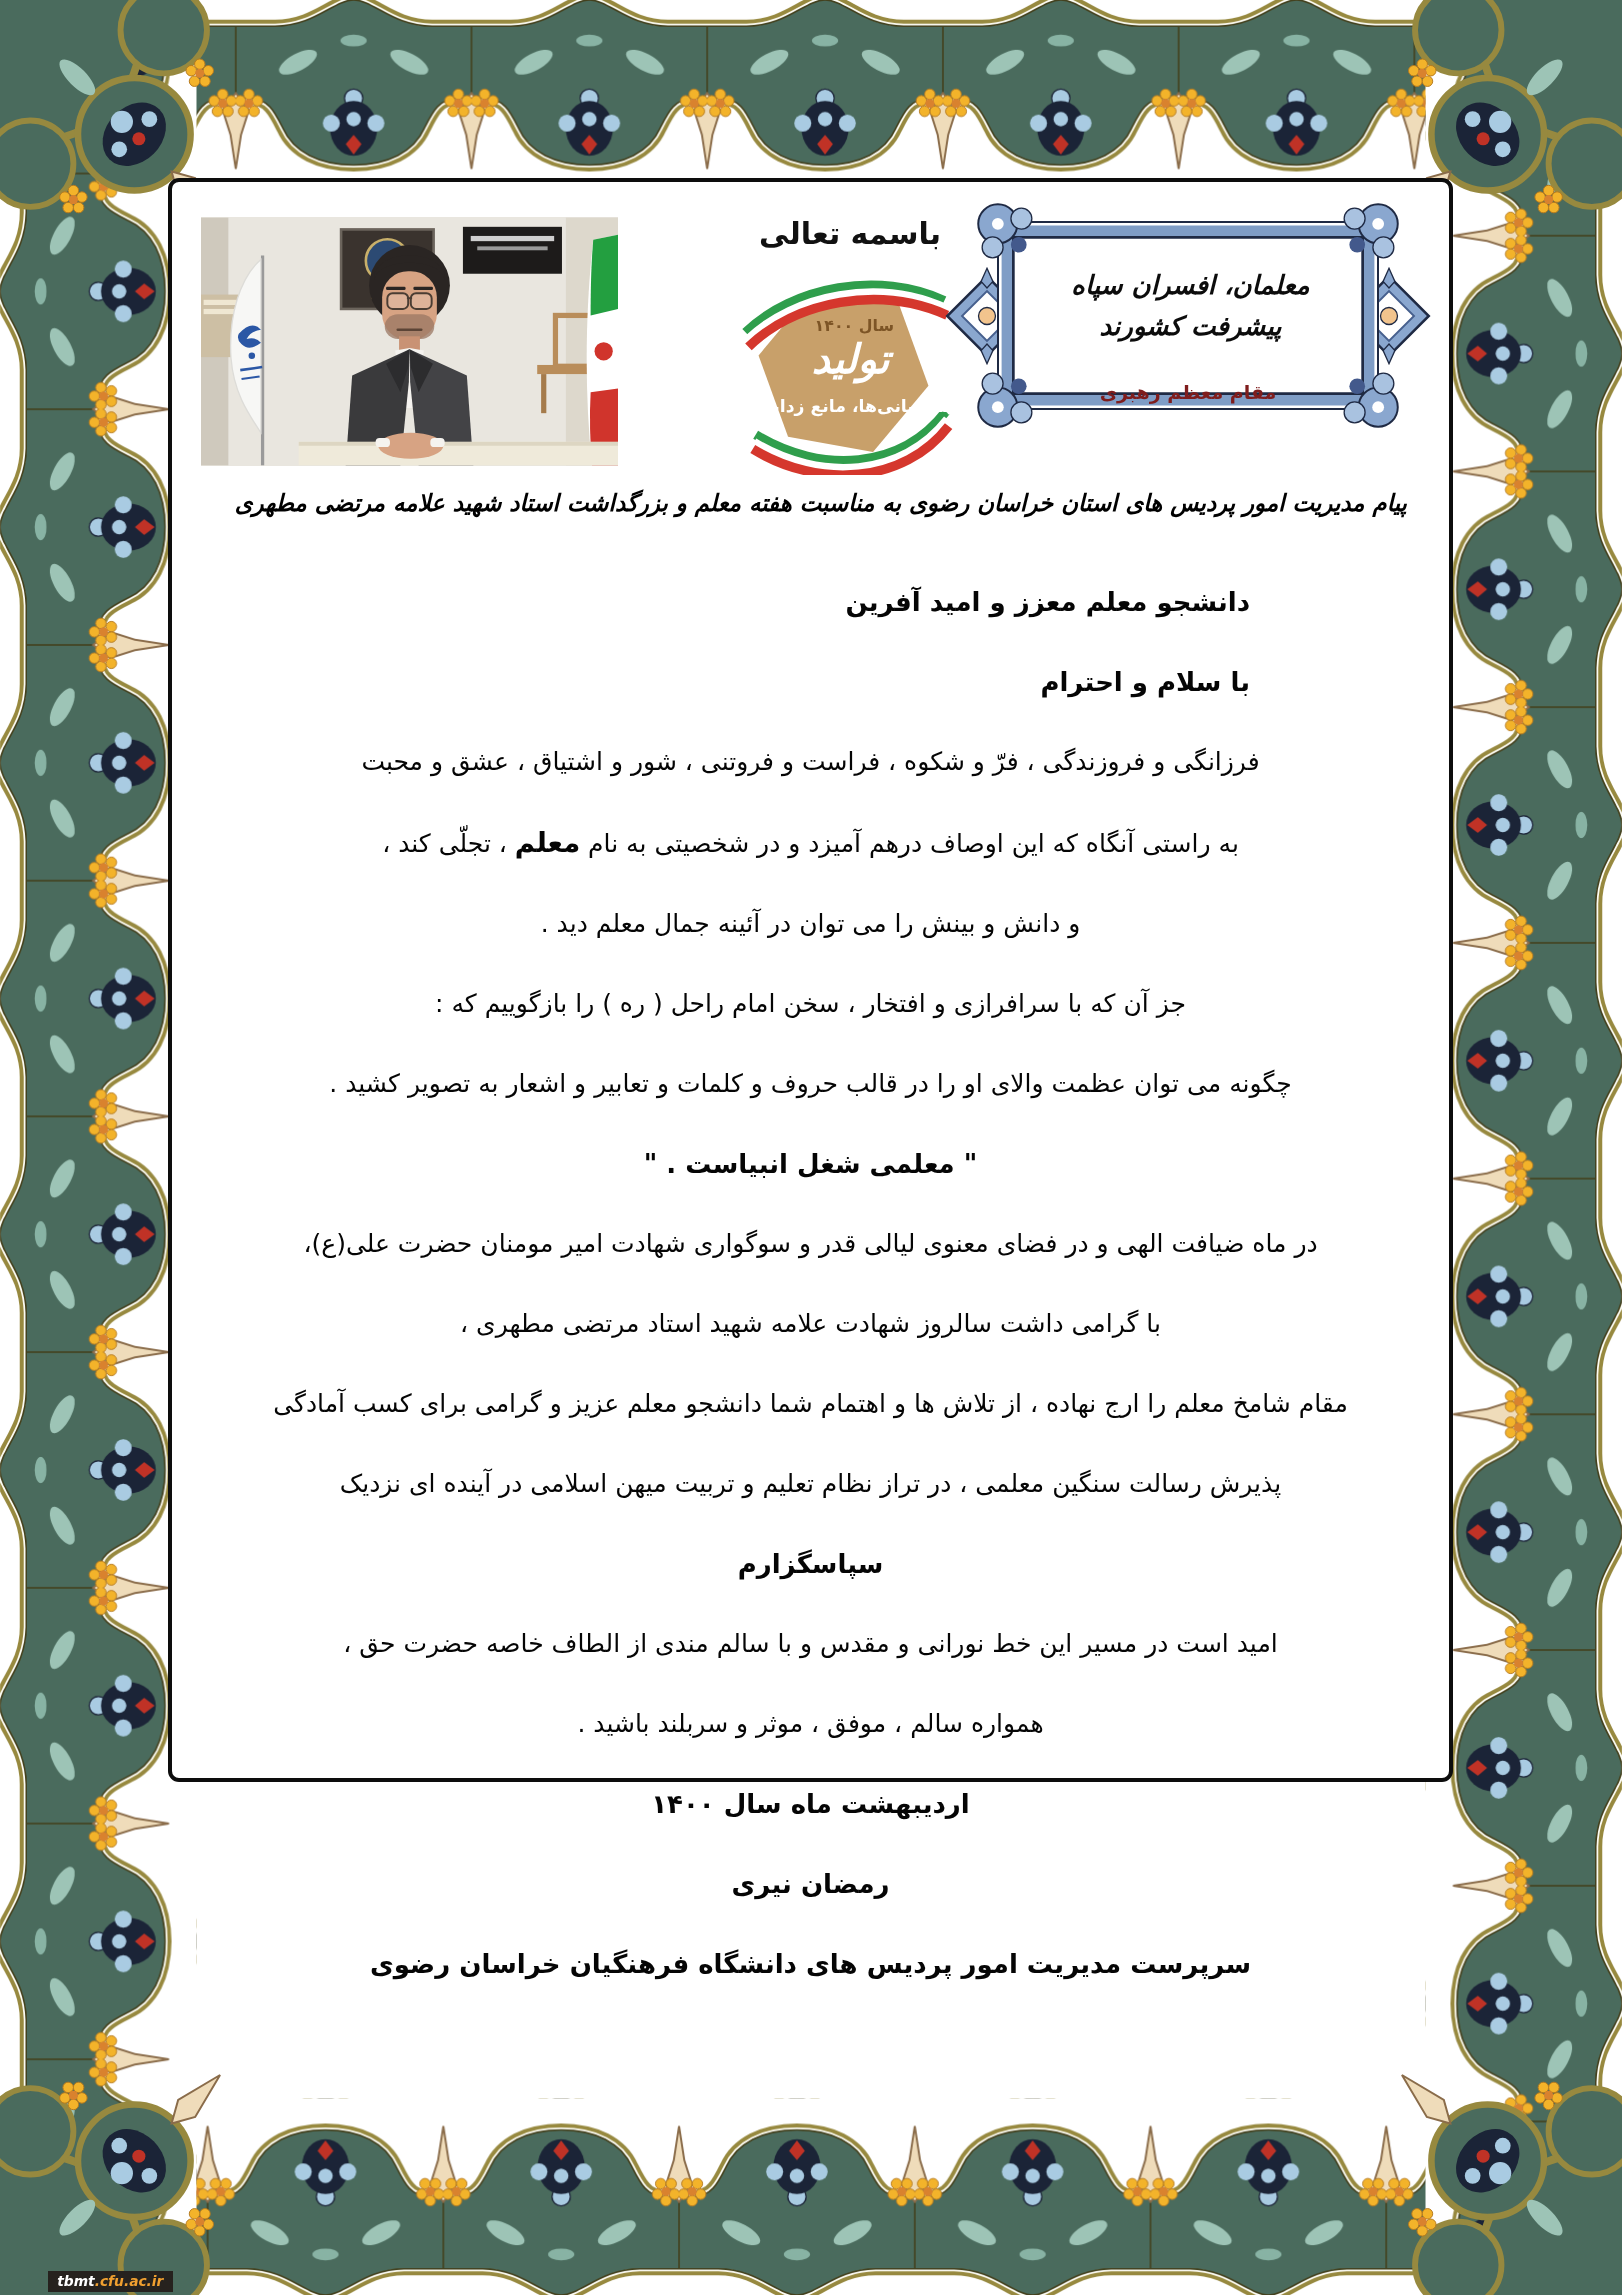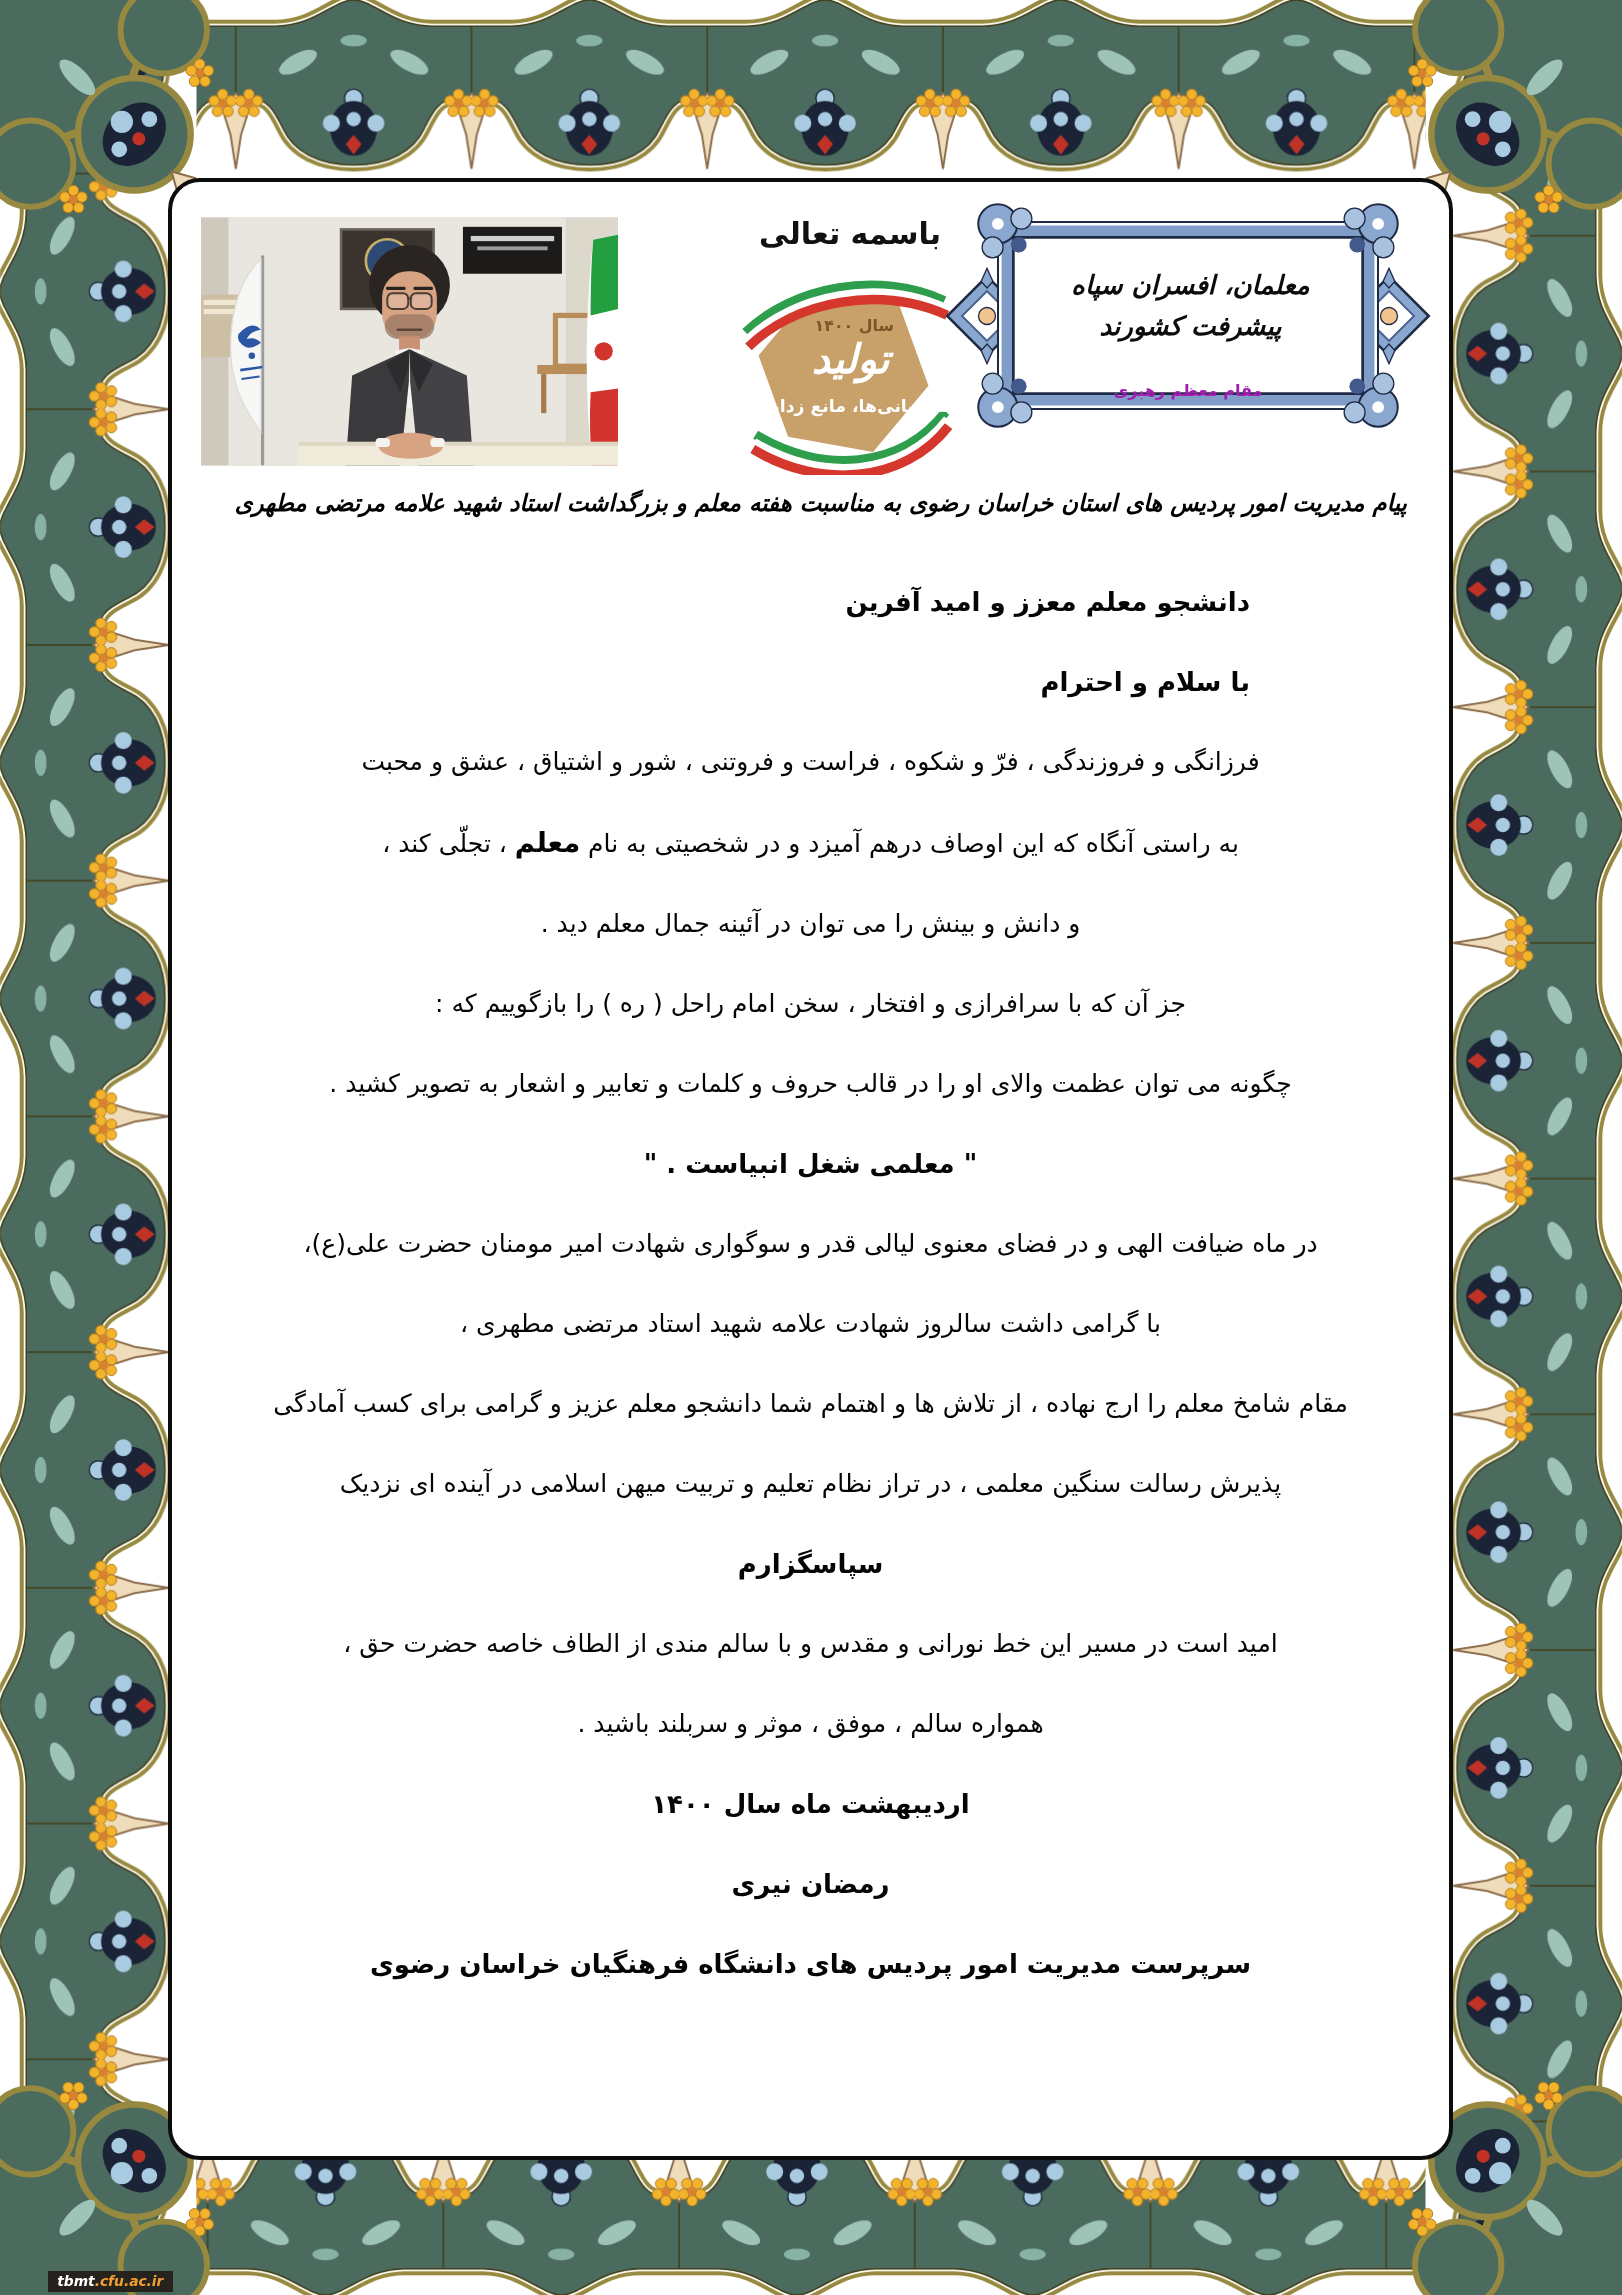--- a/index.html
+++ b/index.html
@@ -5,22 +5,22 @@
   html,body{margin:0;padding:0;}
   body{
     width:1622px;height:2295px;position:relative;background:#ffffff;
     font-family:"DejaVu Sans",sans-serif;overflow:hidden;
   }
   svg text{font-family:"DejaVu Sans",sans-serif;}
   
   #border-svg{position:absolute;left:0;top:0;width:1622px;height:2295px;}
   
   .content-box{
-    position:absolute;left:168px;top:178px;width:1285px;height:1982px;
-    background:#ffffff;border:4.6px solid #0d0d0d;border-radius:32px;
+    position:absolute;left:168px;top:178px;width:1285px;height:1604px;
+    background:#ffffff;border:4.6px solid #0d0d0d;border-radius:11px;
     box-sizing:border-box;
   }
   
   .photo-wrap{position:absolute;left:29px;top:35px;width:417px;height:249px;overflow:hidden;background:#e9e6df;}
   .bismillah{
     position:absolute;left:537px;top:34px;width:282px;text-align:center;
     font-size:30px;font-weight:bold;color:#111;
   }
   .year-logo{position:absolute;left:560px;top:77px;width:223px;height:216px;}
   
@@ -29,21 +29,21 @@
     position:absolute;left:29px;right:29px;top:22px;bottom:22px;
     background:#ffffff;border:2.6px solid #1f2a44;
     box-shadow:inset 0 0 0 2.6px #ffffff, inset 0 0 0 13px #7f9dc6, inset 0 0 0 15.7px #1f2a44;
   }
   .cart-quote{
     position:absolute;left:59px;right:54px;top:42px;text-align:center;
     font-size:26px;line-height:41px;font-weight:bold;font-style:italic;color:#0c0c0c;
   }
   .cart-attrib{
     position:absolute;left:59px;right:59px;top:158px;text-align:center;
-    font-size:16px;font-weight:bold;color:#a21caf;
+    font-size:19px;font-weight:bold;color:#7f1d1d;
   }
   .cart-corner{position:absolute;width:68px;height:68px;}
   .cc-tl{left:5.2px;top:0;}
   .cc-tr{right:5.2px;top:0;transform:scaleX(-1);}
   .cc-bl{left:5.2px;bottom:0;transform:scaleY(-1);}
   .cc-br{right:5.2px;bottom:0;transform:scale(-1,-1);}
   .cart-diamond{position:absolute;top:50%;width:98px;height:98px;margin-top:-49px;}
   .cd-left{left:-30px;}
   .cd-right{right:-30px;}
   

